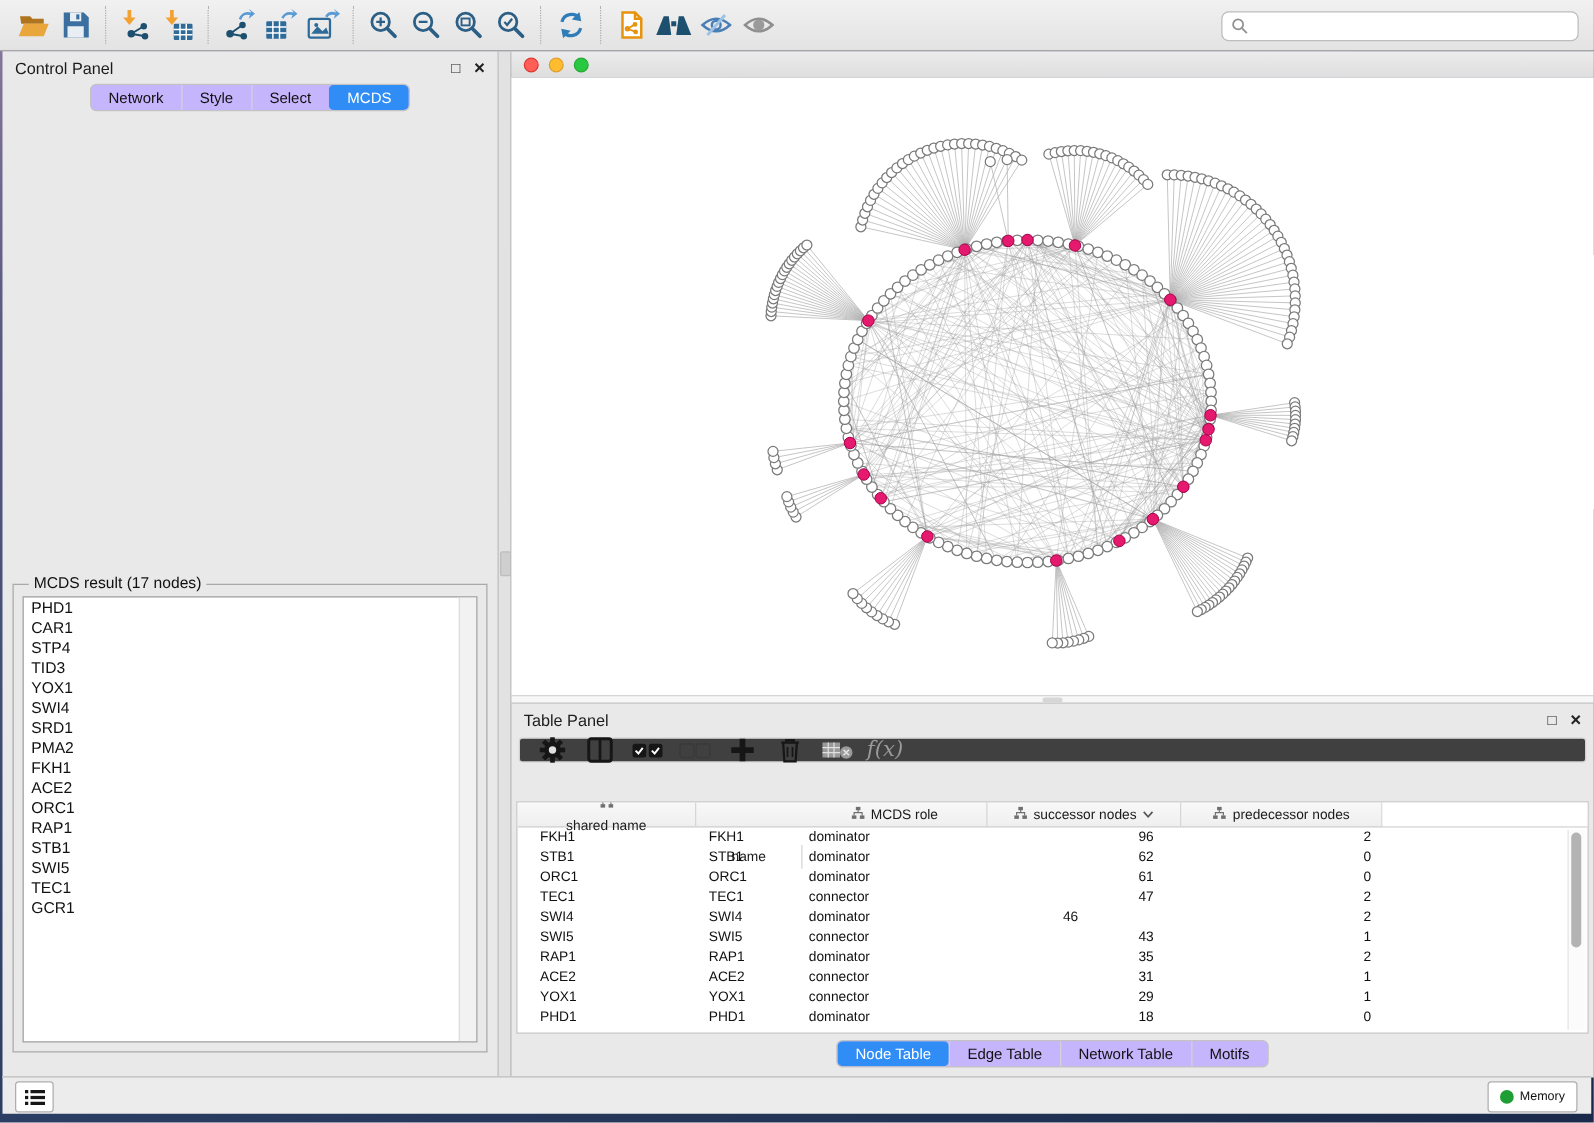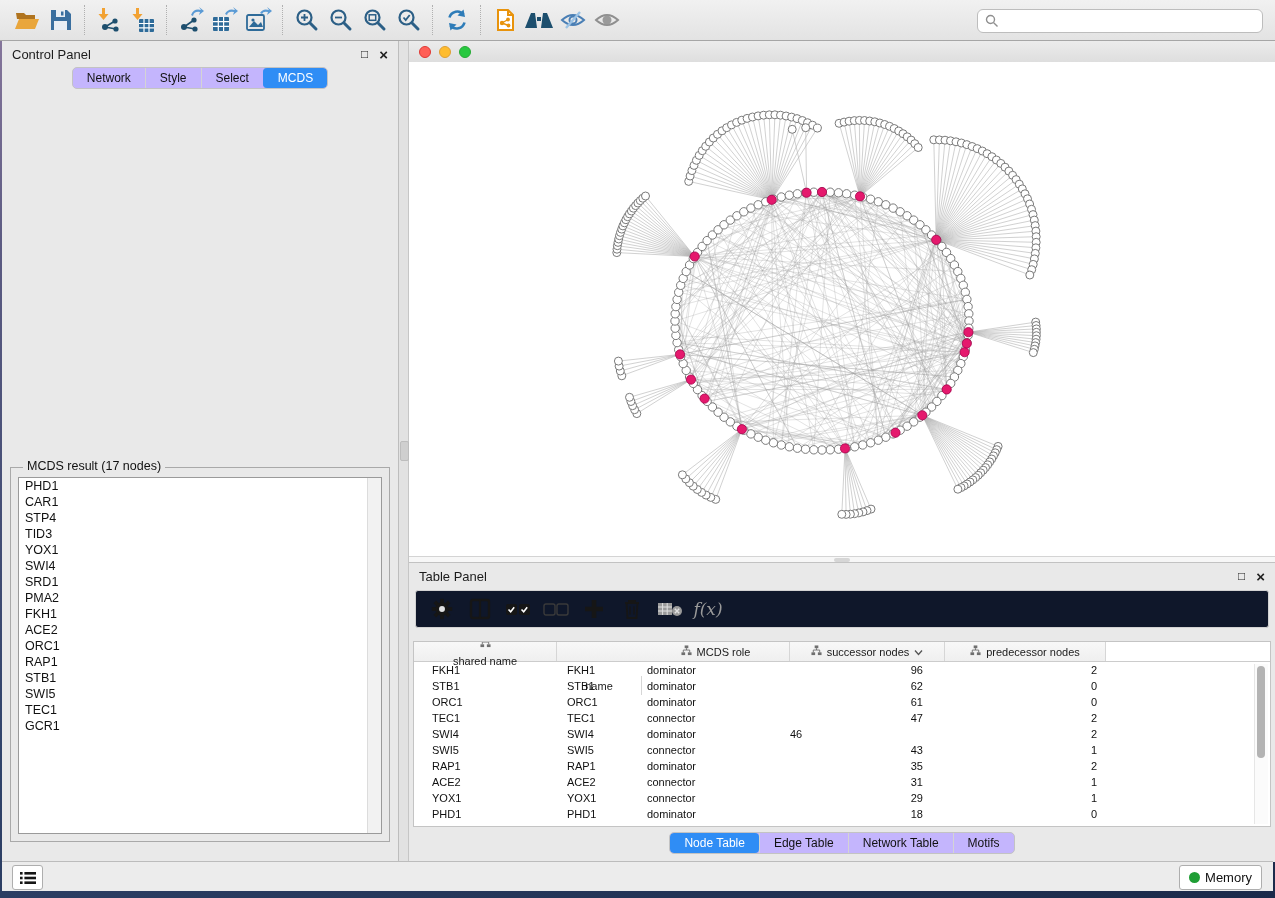--- a/index.html
+++ b/index.html
@@ -60,40 +60,40 @@
     border-bottom:1px solid #b4b4b4;display:flex;align-items:center;}
   .lights{display:flex;gap:8px;margin-left:10px;}
   .light{width:12px;height:12px;border-radius:50%;box-sizing:border-box;}
   .net-title{position:absolute;left:0;right:0;text-align:center;font-size:12.5px;color:#2b2b2b;}
   .net-canvas{position:absolute;left:0;right:0;top:21px;height:494px;background:#fff;}
   .h-splitter{position:absolute;left:0;right:0;top:515px;height:7px;background:#f7f7f7;
     border-top:1px solid #d4d4d4;border-bottom:1px solid #c2c2c2;box-sizing:border-box;}
   .h-grip{position:absolute;left:50%;top:1px;width:16px;height:4px;margin-left:-8px;background:#d6d6d6;border-radius:2px;}
   
   .table-panel{position:absolute;left:0;right:0;top:522px;bottom:0;background:#e9e9e9;}
-  .tp-toolbar{position:absolute;left:6px;right:6px;top:27px;height:38px;background:#0f172a;border:1px solid #d2d2d2;
+  .tp-toolbar{position:absolute;left:6px;right:6px;top:27px;height:20px;background:#404040;border:1px solid #d2d2d2;
     border-radius:3px;display:flex;align-items:center;gap:10px;padding-left:12px;box-sizing:border-box;}
   .tpi{width:28px;height:28px;display:flex;align-items:center;justify-content:center;}
   .fx{font-family:"DejaVu Serif","Liberation Serif",serif;font-style:italic;font-size:17px;color:#9a9a9a;}
   .tp-table{position:absolute;left:4px;right:4px;top:78px;height:186px;background:#fff;border:1px solid #c4c4c4;
     box-sizing:border-box;overflow:hidden;}
   .thead{display:flex;height:20px;background:linear-gradient(#f8f8f8,#efefef);border-bottom:1px solid #cccccc;box-sizing:border-box;}
   .th{display:flex;align-items:center;justify-content:center;gap:5px;font-size:11px;color:#1a1a1a;
     border-right:1px solid #d6d6d6;box-sizing:border-box;height:100%;}
   .trow{display:flex;height:16px;align-items:center;}
   .td{font-size:11px;color:#111;box-sizing:border-box;white-space:nowrap;overflow:hidden;}
   .tscroll{position:absolute;right:2px;top:22px;bottom:2px;width:13px;background:#fbfbfb;border-left:1px solid #e6e6e6;}
   .tthumb{position:absolute;left:2px;top:2px;width:8px;height:92px;background:#b3b3b3;border-radius:4px;}
   .tp-tabs{position:absolute;left:0;right:0;top:269px;display:flex;justify-content:center;}
   
   .status-bar{position:absolute;left:2px;right:2px;bottom:7px;height:29px;background:#ececec;border-top:1px solid #bcbcbc;}
   .list-btn{position:absolute;left:10px;top:3px;width:29px;height:23px;background:#fff;border:1px solid #aeaeae;
     border-radius:3px;display:flex;align-items:center;justify-content:center;}
   .memory-btn{position:absolute;right:11px;top:3px;height:23px;background:#fff;border:1px solid #aeaeae;border-radius:3px;
-    display:flex;align-items:center;gap:5px;padding:0 9px;font-size:13px;color:#111;}
+    display:flex;align-items:center;gap:5px;padding:0 9px;font-size:10px;color:#111;}
   .mem-dot{width:11px;height:11px;border-radius:50%;background:#1f9e35;}
 </style>
 </head>
 <body>
 
 <div id="app">
 
   <div class="toolbar">
     <div class="tb-btn">
       <svg width="27" height="24" viewBox="0 0 27 24">
@@ -1212,21 +1212,21 @@
               <div class="td" style="width: 143px; padding-left: 18px;">TEC1</div>
               <div class="td" style="width: 85px; padding-left: 10px;">TEC1</div>
               <div class="td" style="width: 148px; padding-left: 5px;">connector</div>
               <div class="td" style="width: 155px; text-align: right; padding-right: 22px;">47</div>
               <div class="td" style="width: 161px; text-align: right; padding-right: 9px;">2</div>
             </div>
             <div class="trow">
               <div class="td" style="width: 143px; padding-left: 18px;">SWI4</div>
               <div class="td" style="width: 85px; padding-left: 10px;">SWI4</div>
               <div class="td" style="width: 148px; padding-left: 5px;">dominator</div>
-              <div class="td" style="width: 155px; text-align: left; padding-right: 22px;">46</div>
+              <div class="td" style="width: 155px; text-align: center; padding-right: 22px;">46</div>
               <div class="td" style="width: 161px; text-align: right; padding-right: 9px;">2</div>
             </div>
             <div class="trow">
               <div class="td" style="width: 143px; padding-left: 18px;">SWI5</div>
               <div class="td" style="width: 85px; padding-left: 10px;">SWI5</div>
               <div class="td" style="width: 148px; padding-left: 5px;">connector</div>
               <div class="td" style="width: 155px; text-align: right; padding-right: 22px;">43</div>
               <div class="td" style="width: 161px; text-align: right; padding-right: 9px;">1</div>
             </div>
             <div class="trow">

